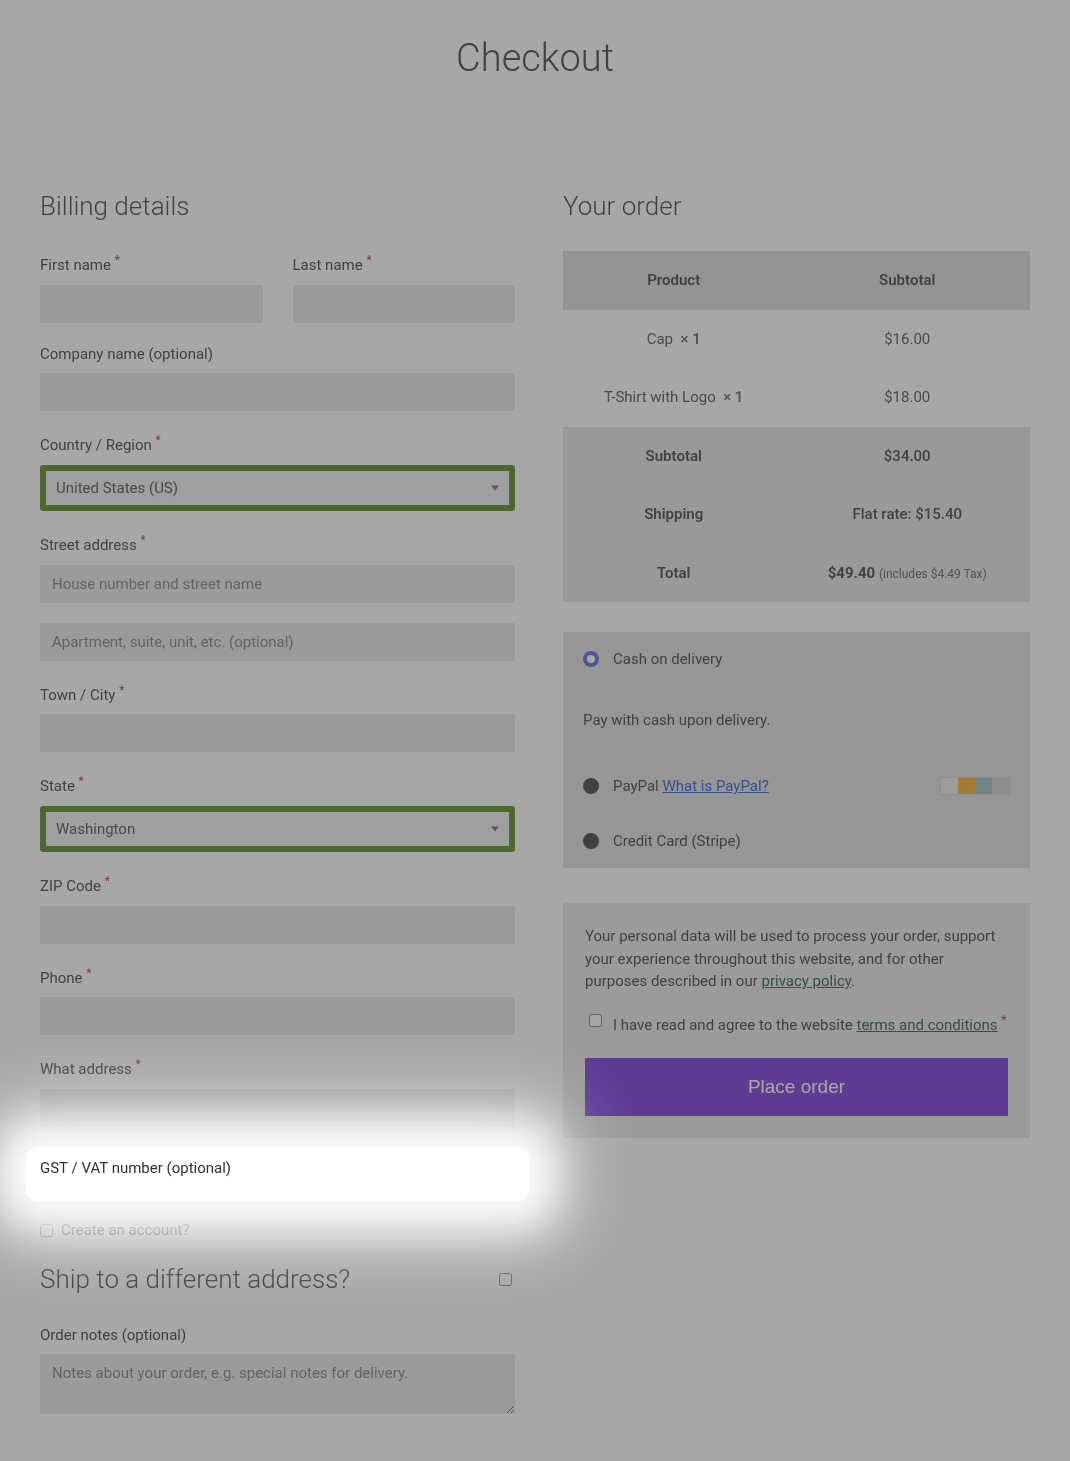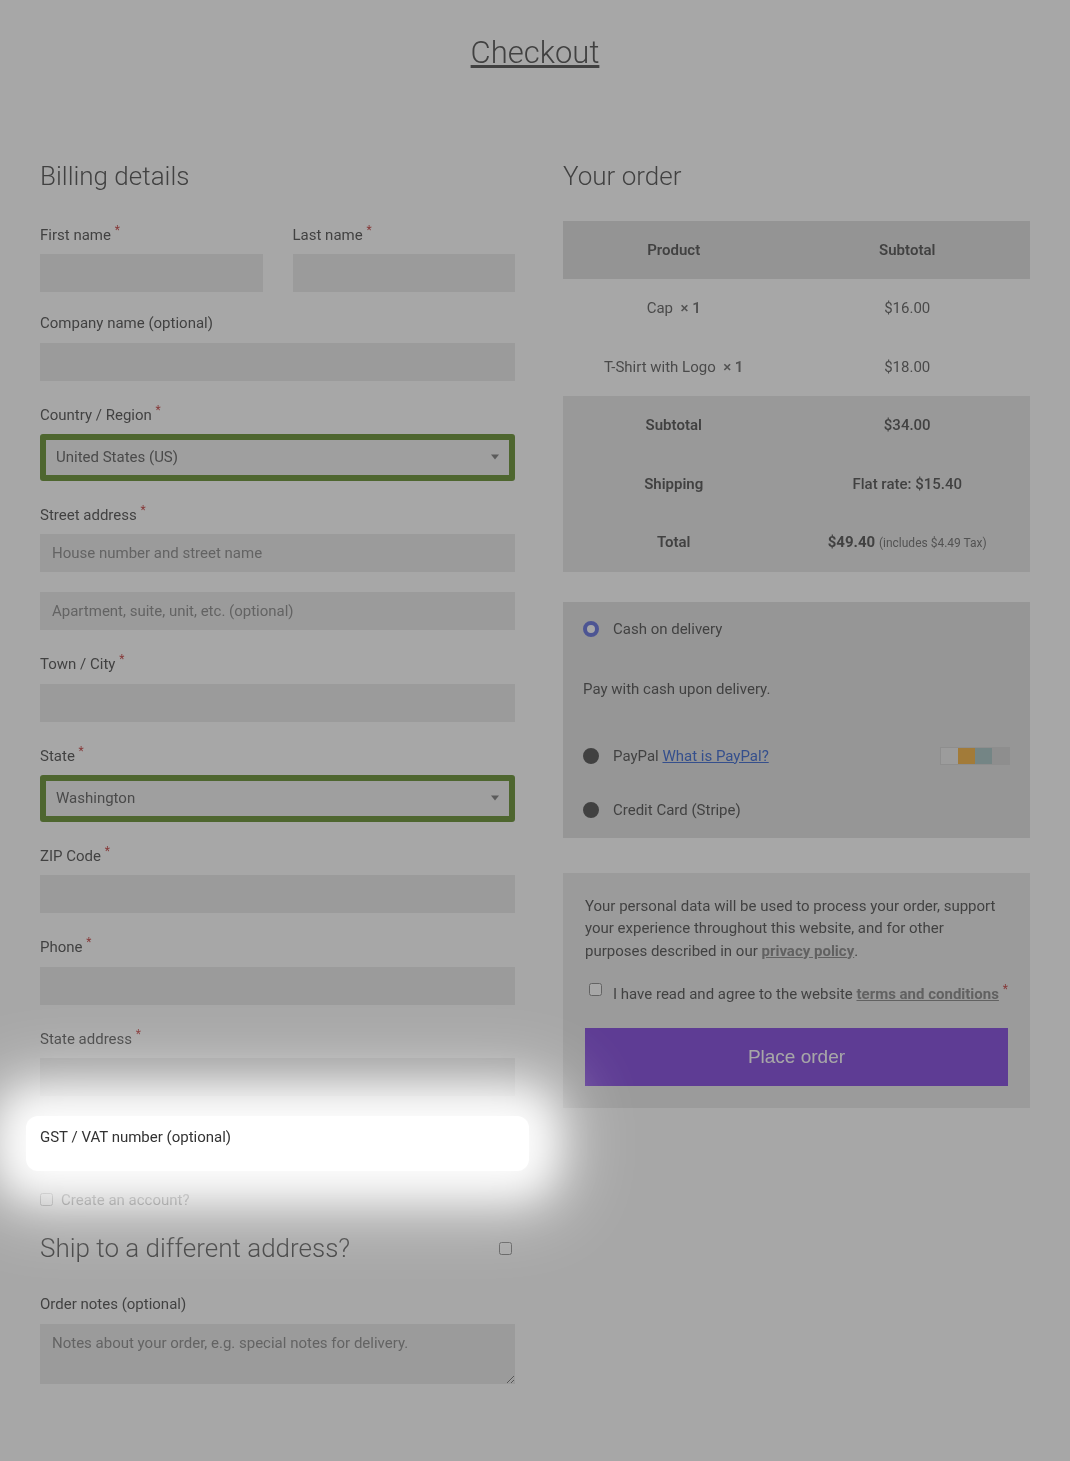--- a/index.html
+++ b/index.html
@@ -19,25 +19,24 @@
     pointer-events: none;
     z-index: 5;
   }
   .page {
     width: 1070px;
     padding: 0 40px 80px;
     position: relative;
   }
   h1.title {
     font-weight: 300;
-    font-size: 31px;
+    font-size: 38px;
     text-align: center;
     color: #333;
-    margin: 30px 0 80px;
-    text-decoration: underline;
+    margin: 30px 0 100px;
   }
   .cols { display: flex; gap: 48px; }
   .left { flex: 0 0 475px; }
   .right { flex: 1; }
   h2 { font-weight: 300; font-size: 26px; color: #333; margin: 0 0 25px; }
   .row2 { display: flex; gap: 30px; }
   .row2 > .field { flex: 1; }
   .field { margin-bottom: 20px; }
   label.flabel { display: block; font-size: 15px; color: #333; margin-bottom: 8px; }
   .req { color: #b22; font-size: 12px; vertical-align: super; }
@@ -115,21 +114,21 @@
   .cards {
     margin-left: auto;
     width: 70px; height: 18px;
     background: linear-gradient(90deg,#e8e8e8 0 25%, #f5a623 25% 50%, #9bb 50% 75%, #ccc 75% 100%);
     border: 1px solid #ccc;
   }
 
   
   .placewrap { background: #e6e6e6; margin-top: 35px; padding: 22px; }
   .ptxt { color: #333; font-size: 15px; margin: 0 0 18px; }
-  .ptxt a, .agree a { color: #737373; text-decoration: underline; font-weight: bold; }
+  .ptxt a, .agree a { color: #14532d; text-decoration: underline; }
   .agree { display: flex; align-items: flex-start; gap: 8px; margin-bottom: 22px; font-size: 15px; }
   .agree input { margin-top: 3px; }
   .place-btn {
     width: 100%;
     background: #6d28d9;
     color: #fff;
     border: none;
     padding: 18px;
     font-size: 19px;
     font-weight: 400;
@@ -192,21 +191,21 @@
         <label class="flabel"><span>ZIP Code</span> <span class="req">*</span></label>
         <input type="text" style="">
       </div>
 
       <div class="field">
         <label class="flabel"><span>Phone</span> <span class="req">*</span></label>
         <input type="text" style="">
       </div>
 
       <div class="field">
-        <label class="flabel"><span>State address</span> <span class="req">*</span></label>
+        <label class="flabel"><span>What address</span> <span class="req">*</span></label>
         <input type="text" style="">
       </div>
 
       <div class="spot">
         <label class="flabel">GST / VAT number (optional)</label>
       </div>
 
       <div class="chk-row">
         <input type="checkbox" style="">
         <span>Create an account?</span>

